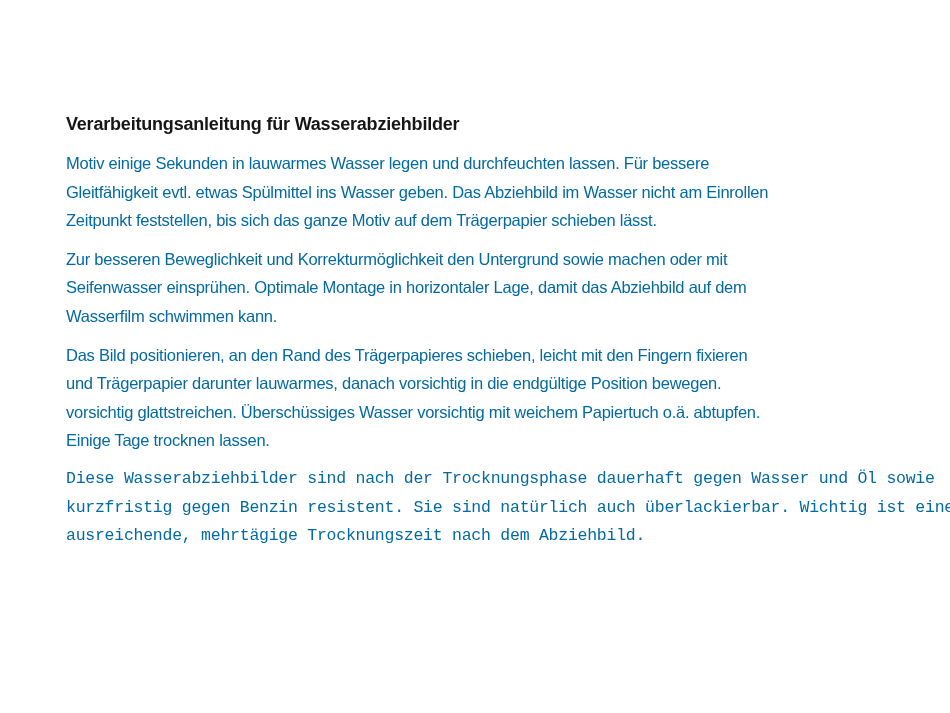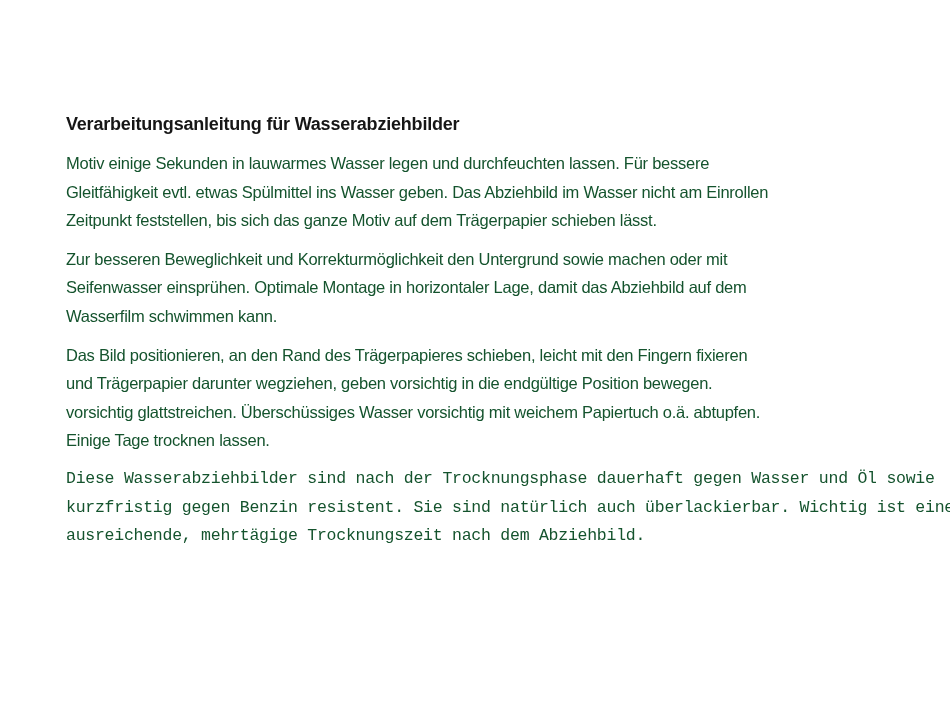--- a/index.html
+++ b/index.html
@@ -39,21 +39,21 @@
   }
   .para:last-child {
     margin-bottom: 0;
     font-family: Liberation Mono, monospace;
   }
   .line {
     display: block;
     white-space: pre;
     font-size: 16.5px;
     line-height: 28.6px;
-    color: #14532d;
+    color: #0369a1;
     letter-spacing: -0.25px;
   }
 </style>
 </head>
 <body>
 
 <div class="page">
   <div class="content">
     <h1 class="doc-title">Verarbeitungsanleitung für Wasserabziehbilder</h1>
     <div id="paragraphs">
@@ -62,21 +62,21 @@
           <span class="line">Gleitfähigkeit evtl. etwas Spülmittel ins Wasser geben. Das Abziehbild im Wasser nicht am Einrollen</span>
           <span class="line">Zeitpunkt feststellen, bis sich das ganze Motiv auf dem Trägerpapier schieben lässt.</span>
         </p>
         <p class="para">
           <span class="line">Zur besseren Beweglichkeit und Korrekturmöglichkeit den Untergrund sowie machen oder mit</span>
           <span class="line">Seifenwasser einsprühen. Optimale Montage in horizontaler Lage, damit das Abziehbild auf dem</span>
           <span class="line">Wasserfilm schwimmen kann.</span>
         </p>
         <p class="para">
           <span class="line">Das Bild positionieren, an den Rand des Trägerpapieres schieben, leicht mit den Fingern fixieren</span>
-          <span class="line">und Trägerpapier darunter wegziehen, geben vorsichtig in die endgültige Position bewegen.</span>
+          <span class="line">und Trägerpapier darunter lauwarmes, danach vorsichtig in die endgültige Position bewegen.</span>
           <span class="line">vorsichtig glattstreichen. Überschüssiges Wasser vorsichtig mit weichem Papiertuch o.ä. abtupfen.</span>
           <span class="line">Einige Tage trocknen lassen.</span>
         </p>
         <p class="para">
           <span class="line">Diese Wasserabziehbilder sind nach der Trocknungsphase dauerhaft gegen Wasser und Öl sowie</span>
           <span class="line">kurzfristig gegen Benzin resistent. Sie sind natürlich auch überlackierbar. Wichtig ist eine</span>
           <span class="line">ausreichende, mehrtägige Trocknungszeit nach dem Abziehbild.</span>
         </p>
       </div>
   </div>

